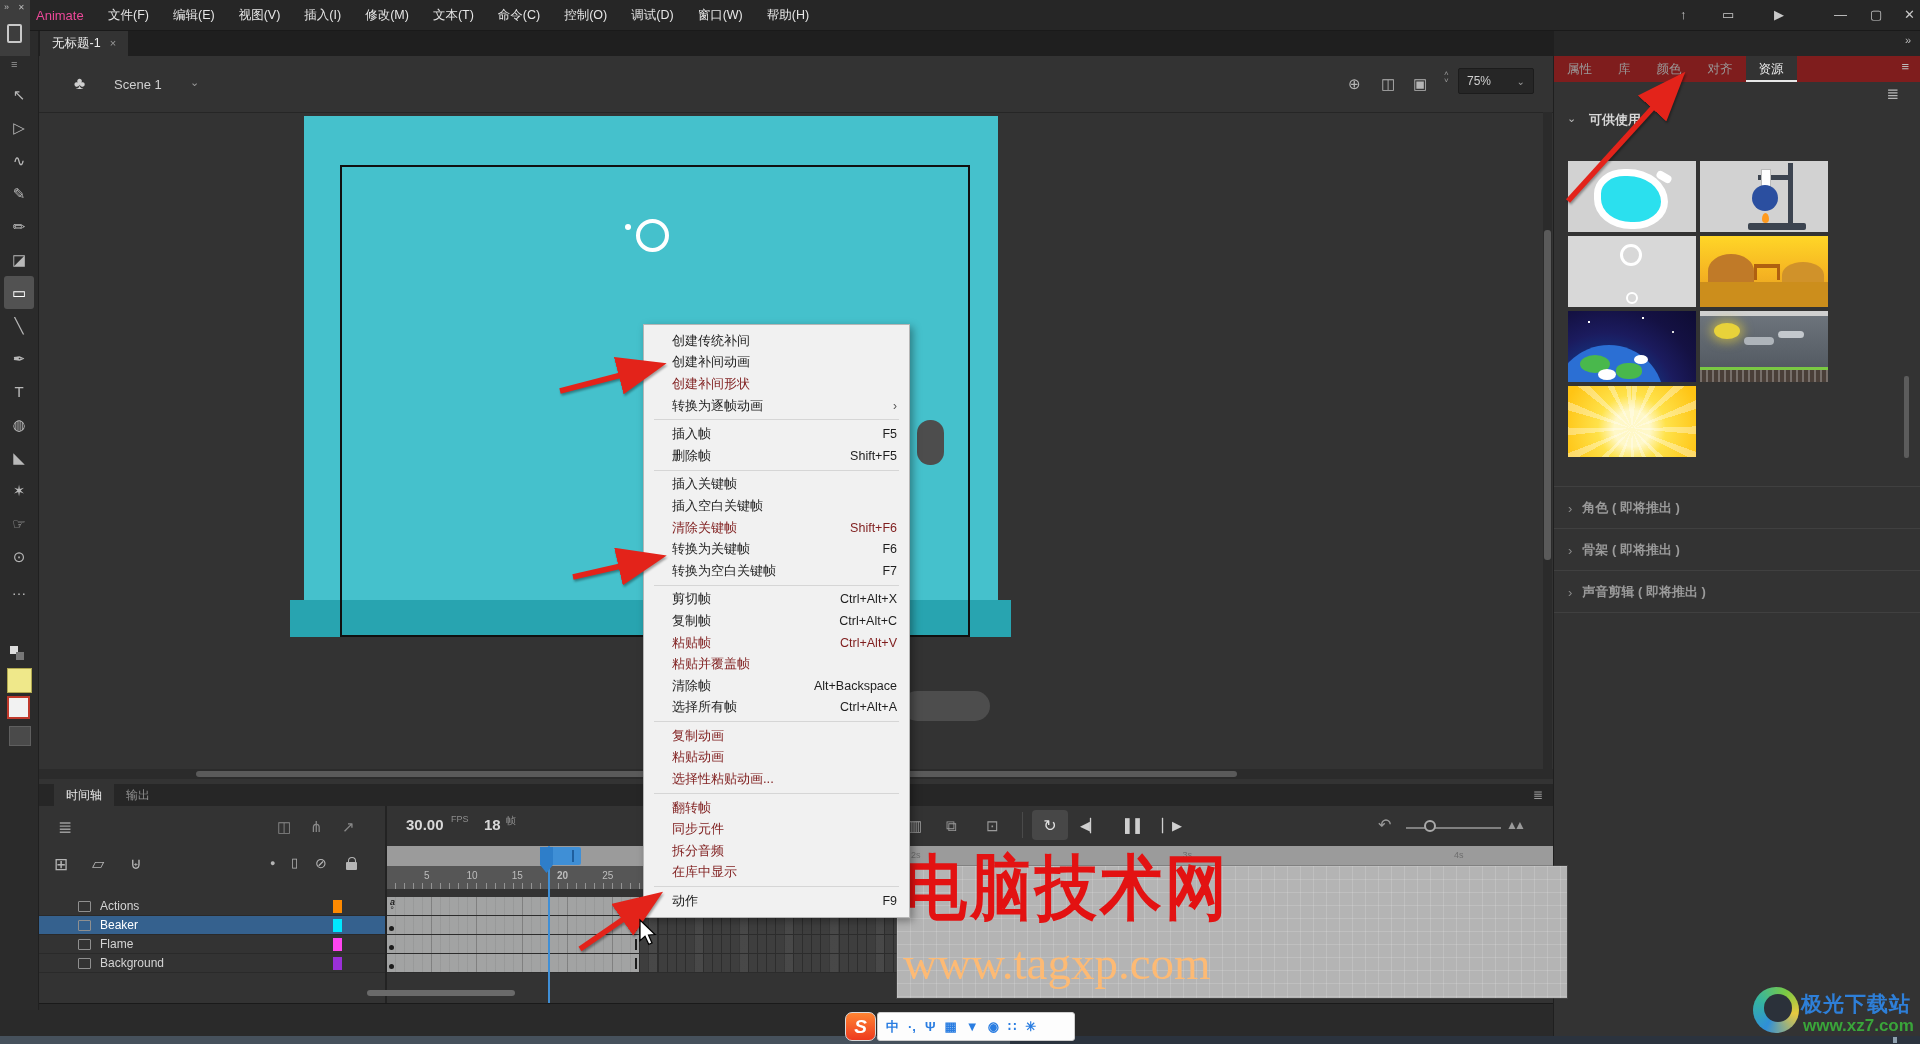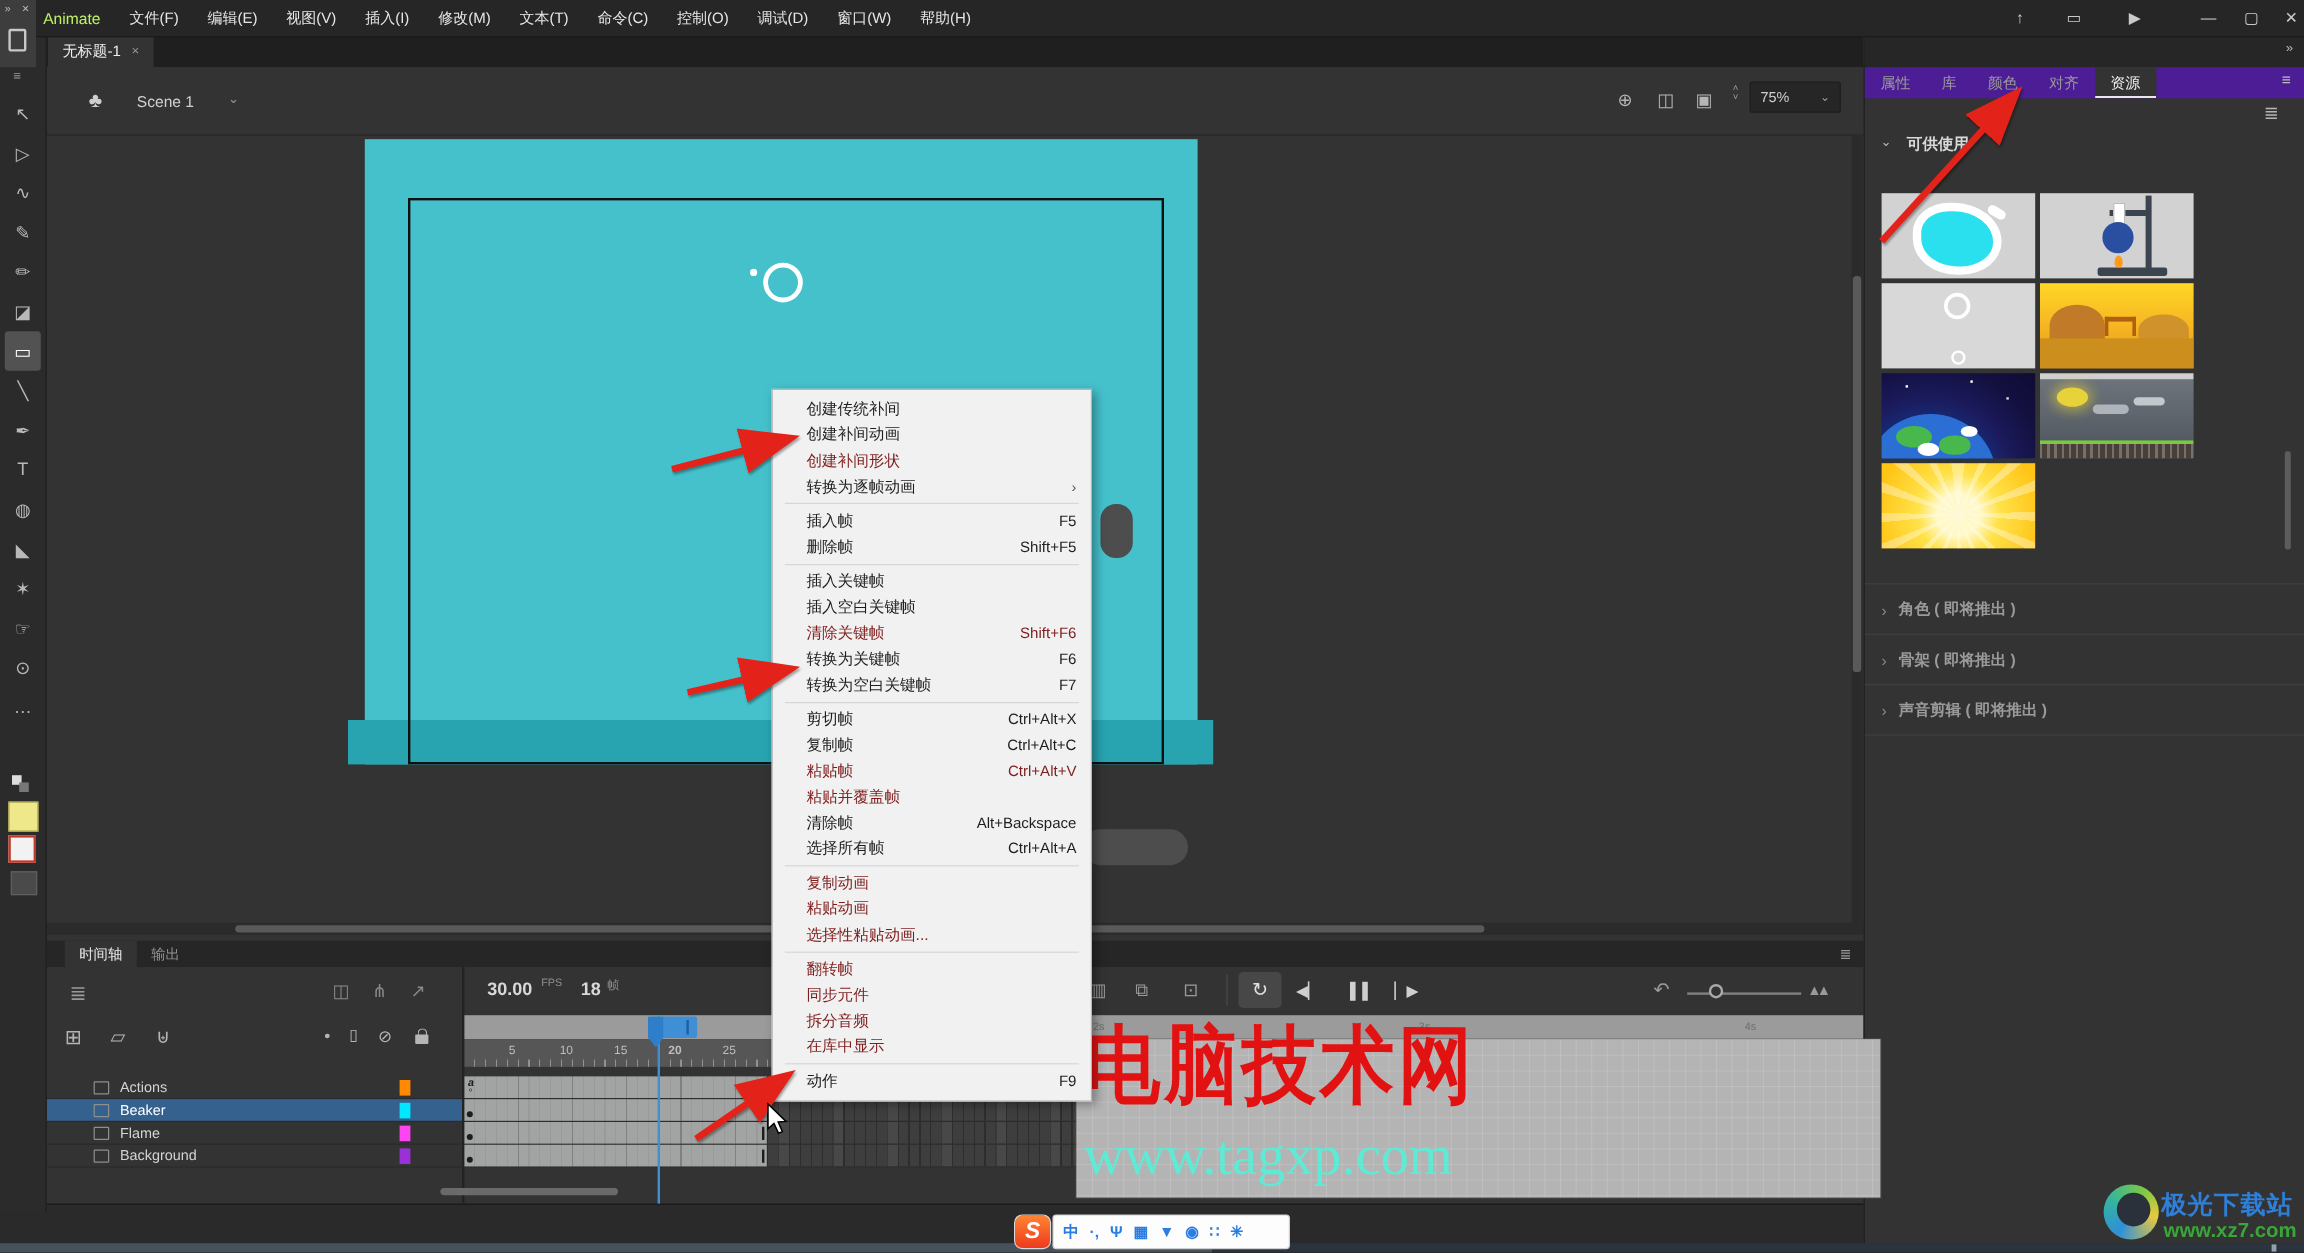--- a/index.html
+++ b/index.html
@@ -2,21 +2,21 @@
 <html><head>
 <meta charset="utf-8">
 <style>
   html,body{margin:0;padding:0;background:#111;}
   #app{position:relative;width:1920px;height:1044px;overflow:hidden;background:#333;
        font-family:"Liberation Sans",sans-serif;-webkit-font-smoothing:antialiased;cursor:default;}
   .abs{position:absolute;}
   .ic{color:#b5b5b5;font-size:15px;line-height:1;}
   
   #menubar{left:0;top:0;width:1920px;height:30px;background:#262626;border-bottom:1px solid #1a1a1a;z-index:7;}
-  #appname{left:36px;top:8px;font-size:13px;color:#bef264;}
+  #appname{left:36px;top:8px;font-size:13px;color:#ec4899;}
   #menus{left:96px;top:0;height:30px;display:flex;align-items:center;}
   #menus span{padding:0 12px;font-size:12.5px;color:#e6e6e6;}
   .winic{top:7px;font-size:13px;color:#c9c9c9;}
   
   #tabbar{left:38px;top:30px;width:1515px;height:26px;background:#1f1f1f;z-index:2;}
   #doctab{left:2px;top:0;height:26px;background:#333;display:flex;align-items:center;padding:0 12px;}
   #doctab .t{font-size:12.5px;color:#eee;}
   #doctab .x{margin-left:9px;font-size:11px;color:#9a9a9a;}
   
   #toolbar{left:0;top:30px;width:38px;height:980px;background:#2b2b2b;border-right:1px solid #202020;z-index:3;}
@@ -87,33 +87,33 @@
   #ime .slogo{width:31px;height:29px;background:linear-gradient(#ff8432,#ee3a1e);border-radius:7px;
       display:flex;align-items:center;justify-content:center;color:#fff;font-weight:bold;font-style:italic;font-size:19px;border:1px solid #d8d8d8;box-sizing:border-box;}
   #ime .bar{margin-left:1px;width:198px;background:#fdfdfd;border:1px solid #cfcfcf;border-radius:3px;
       display:flex;align-items:center;padding:0 8px;gap:9px;box-sizing:border-box;}
   #ime .bar span{color:#2a7de1;font-size:13px;font-weight:bold;}
   
   #banner{left:897px;top:866px;width:670px;height:132px;background:#b4b4b4;z-index:5;
      background-image:linear-gradient(rgba(255,255,255,.14) 1px,transparent 1px),linear-gradient(90deg,rgba(255,255,255,.14) 1px,transparent 1px);
      background-size:13px 13px;box-shadow:0 0 0 1px rgba(90,90,90,.4);}
   #wm-title{left:905px;top:840px;font-size:62px;font-weight:800;color:#e31212;letter-spacing:3px;transform:scaleY(1.14);transform-origin:top left;z-index:6;}
-  #wm-url{left:903px;top:936px;font-family:"Liberation Serif",serif;font-size:47px;color:#5eead4;z-index:6;}
+  #wm-url{left:903px;top:936px;font-family:"Liberation Serif",serif;font-size:47px;color:#fdba74;z-index:6;}
   #wm-badge{left:1196px;top:866px;width:316px;height:132px;background:#1760d8;border-radius:16px 16px 56px 56px;z-index:6;
      display:flex;align-items:center;justify-content:center;}
   #wm-badge span{font-family:"Liberation Serif",serif;font-style:italic;font-weight:900;font-size:104px;color:#f2f2f2;letter-spacing:2px;}
   #swirl{left:1753px;top:987px;width:46px;height:46px;border-radius:50%;
      background:conic-gradient(from 210deg,#2f8fd8,#35b4a0 90deg,#7ac943 180deg,#e8c93f 250deg,#2f8fd8 360deg);z-index:6;}
   #swirl::after{content:"";position:absolute;left:11px;top:7px;width:28px;height:28px;border-radius:50%;background:#2b313a;}
   #site-name{left:1801px;top:990px;font-size:21px;font-weight:bold;color:#2e7fd8;letter-spacing:1px;z-index:6;}
   #site-url{left:1803px;top:1016px;font-size:17px;font-weight:bold;color:#3aa53a;z-index:6;}
   
   #rpanel{left:1553px;top:30px;width:367px;height:1006px;background:#333;border-left:1px solid #1f1f1f;z-index:2;}
   #rp-topstrip{left:0;top:0;width:367px;height:26px;background:#262626;}
-  #rp-tabs{left:0;top:26px;width:367px;height:26px;background:#4c1d95;display:flex;}
+  #rp-tabs{left:0;top:26px;width:367px;height:26px;background:#7f1d1d;display:flex;}
   #rp-tabs .rtab{padding:0 13px;height:26px;display:flex;align-items:center;font-size:12.5px;color:#9a9a9a;}
   #rp-tabs .rtab.active{background:#333;color:#f0f0f0;box-shadow:inset 0 -2px 0 #e8e8e8;}
   #thumbs{left:14px;top:131px;width:264px;display:grid;grid-template-columns:128px 128px;gap:4px;}
   .th{position:relative;width:128px;height:71px;background:#d2d2d2;overflow:hidden;}
   .th i{position:absolute;display:block;}
   .th.cyan-cell .blob{left:26px;top:8px;width:60px;height:46px;background:#2be0ee;border:7px solid #fff;border-radius:45% 60% 50% 55%;}
   .th.cyan-cell .tail{left:88px;top:12px;width:16px;height:8px;background:#fff;border-radius:4px;transform:rotate(30deg);}
   .th.flask-stand .pole{left:88px;top:2px;width:5px;height:64px;background:#3c4450;}
   .th.flask-stand .bar{left:48px;top:62px;width:58px;height:7px;background:#3c4450;border-radius:2px;}
   .th.flask-stand .arm{left:58px;top:14px;width:34px;height:5px;background:#3c4450;}

